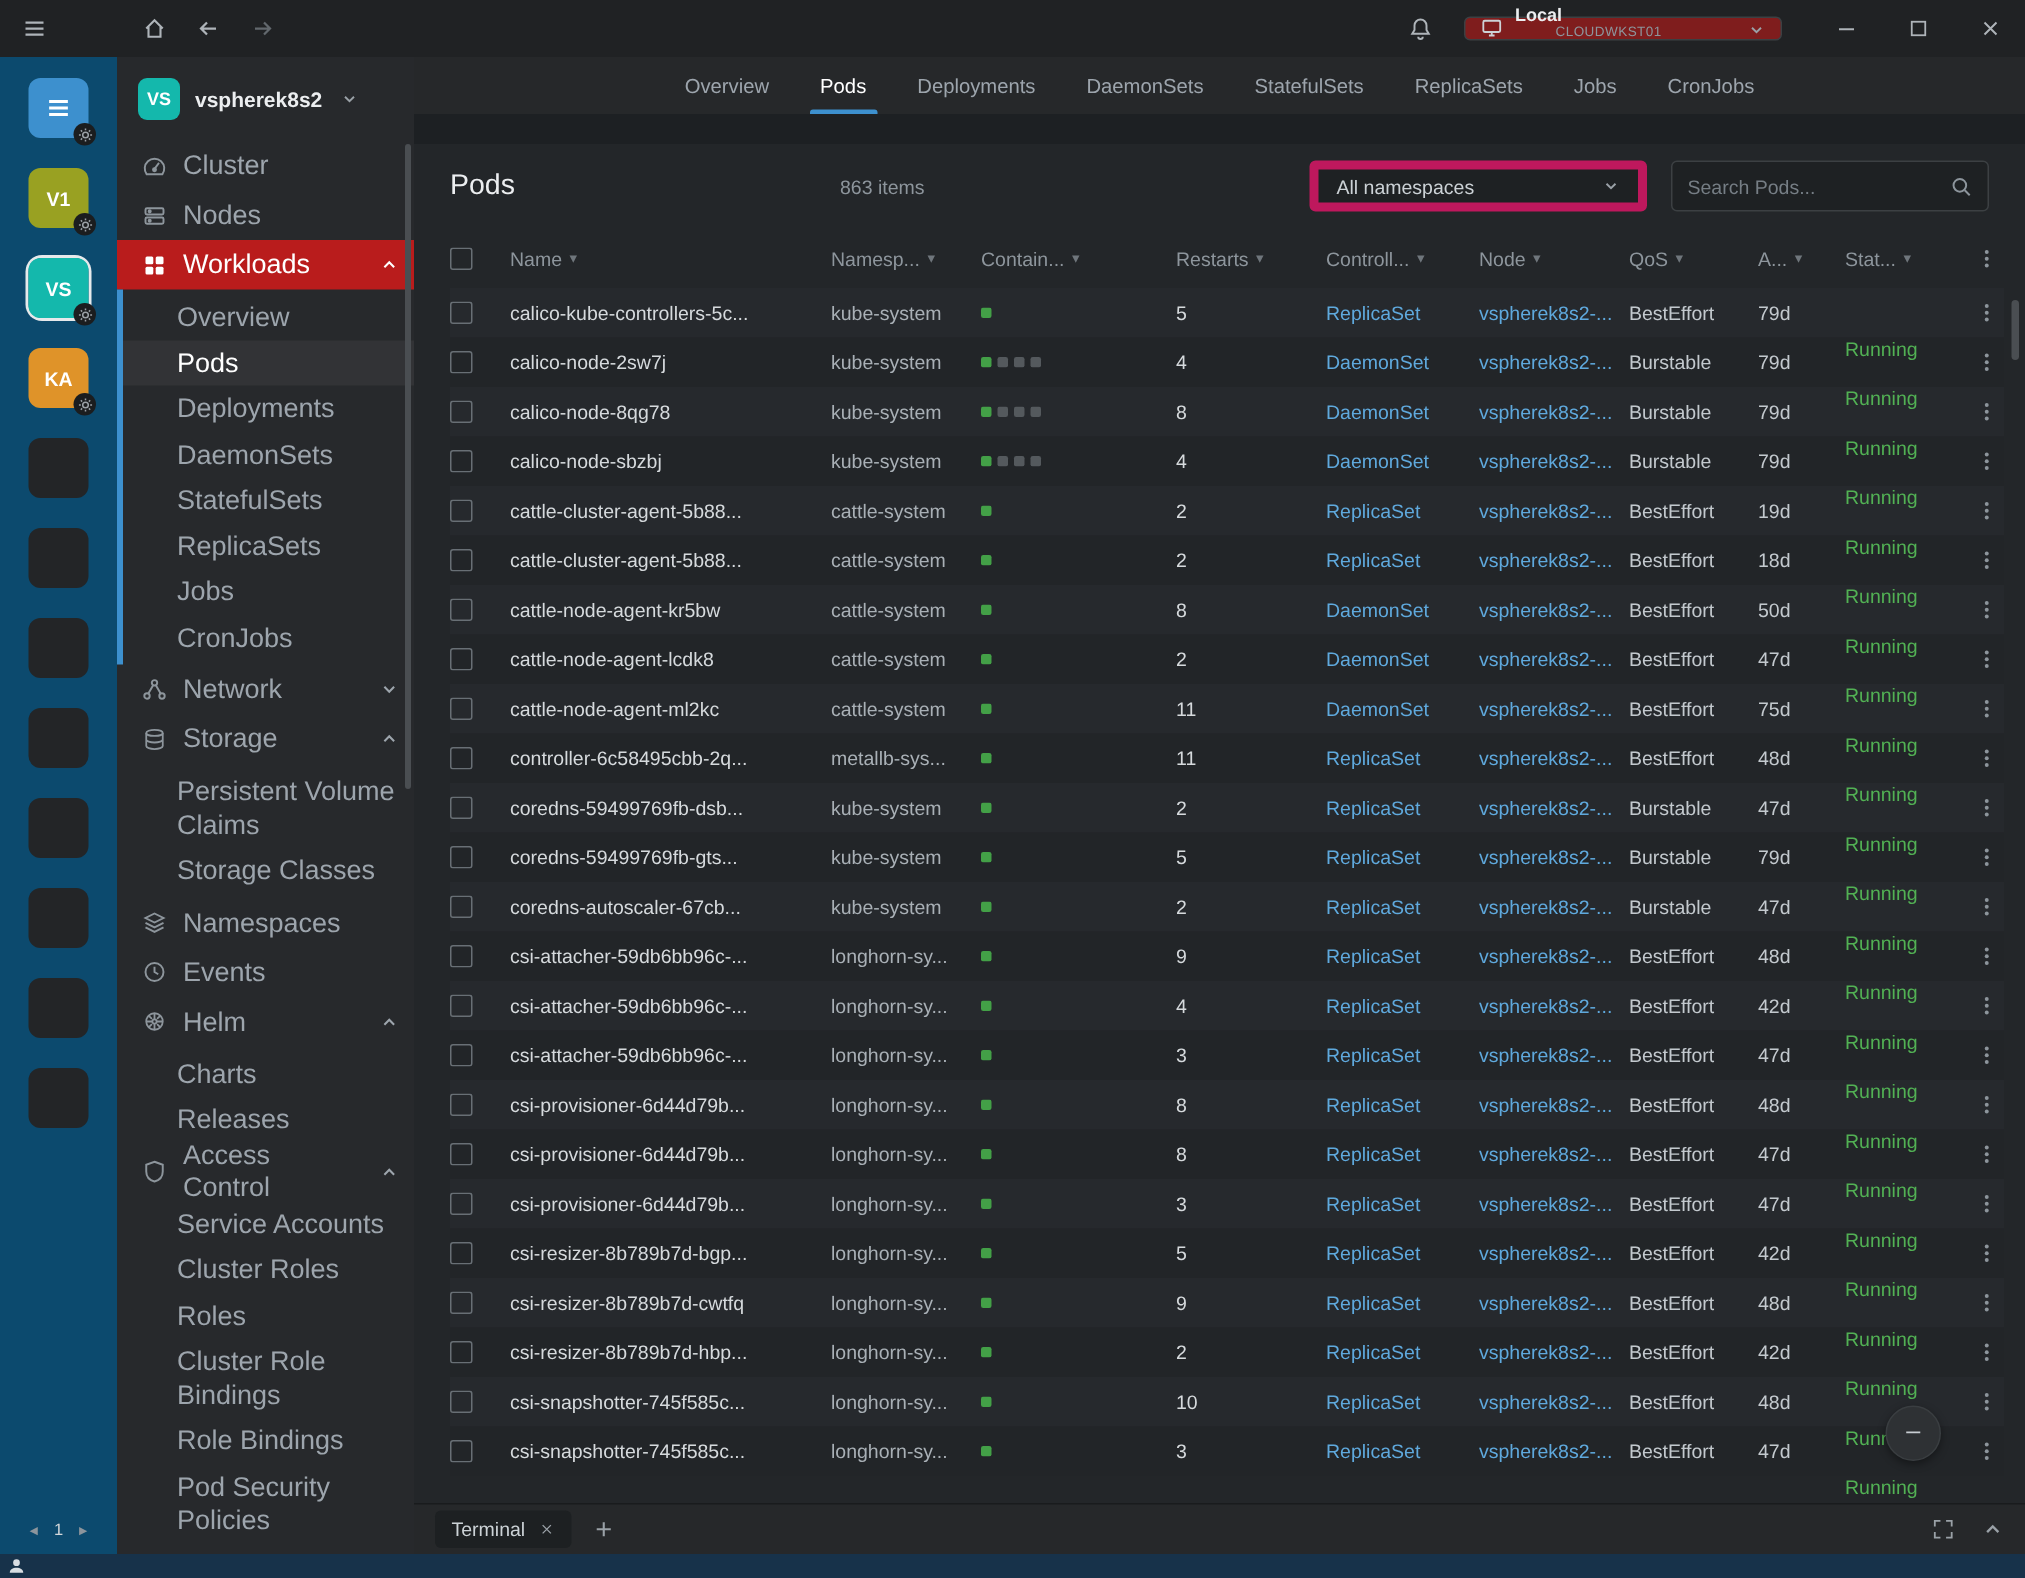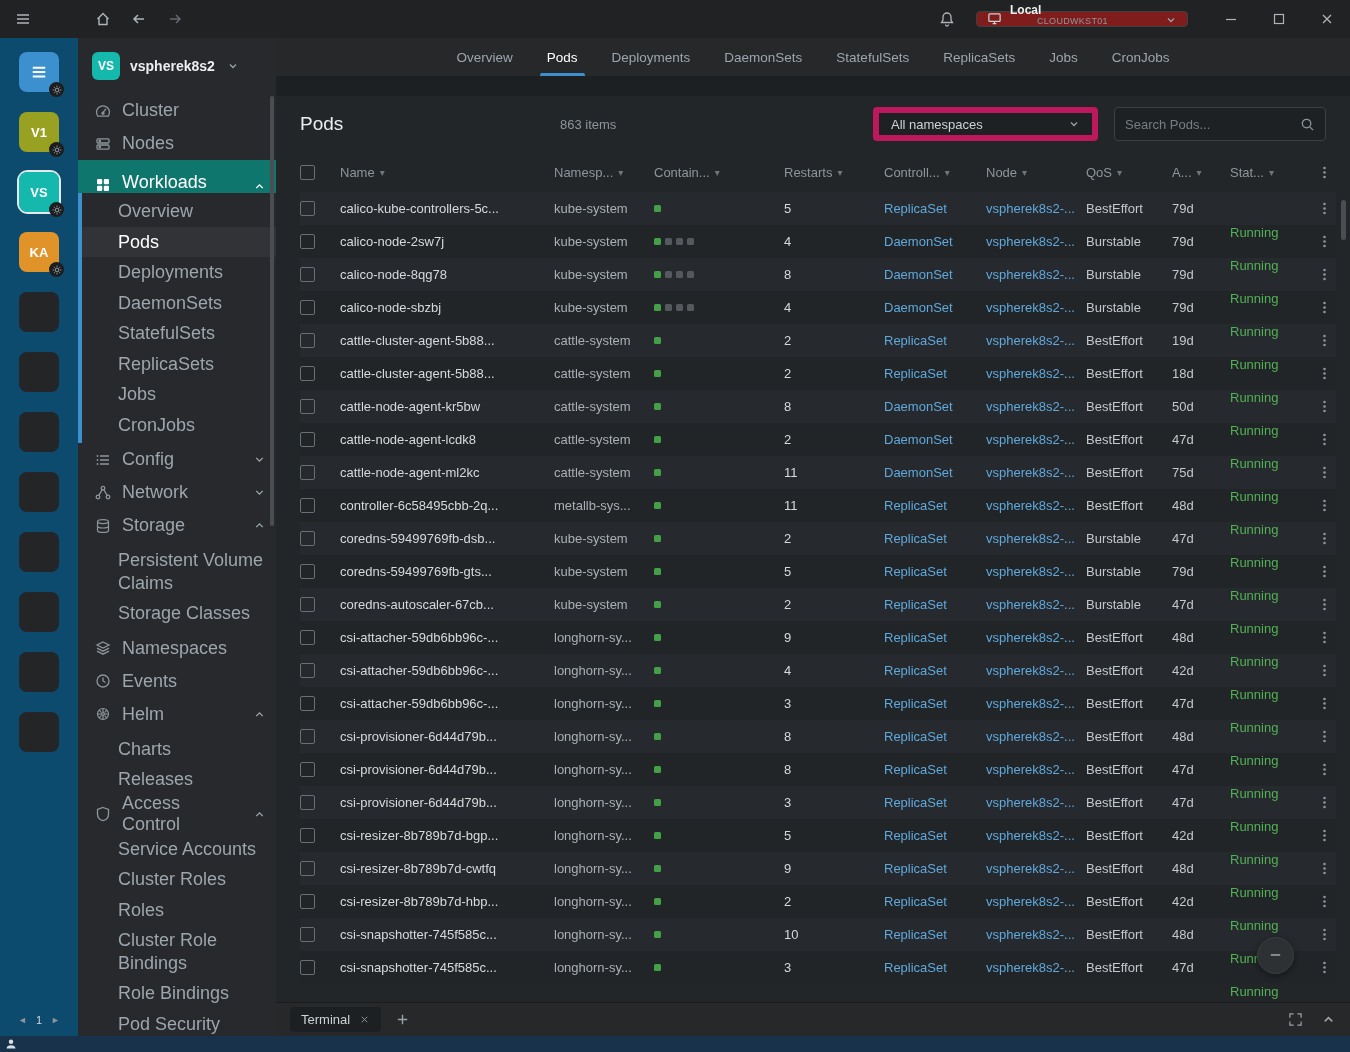--- a/index.html
+++ b/index.html
@@ -46,21 +46,21 @@
   .sidebar{width:198px;background:#27292c;display:flex;flex-direction:column;flex:0 0 auto;position:relative;}
   .sb-header{height:56px;display:flex;align-items:center;gap:10px;padding:0 14px;cursor:pointer;flex:0 0 auto;}
   .sb-badge{width:28px;height:28px;border-radius:6px;background:#14b8ac;color:#fff;font-weight:bold;font-size:12px;display:flex;align-items:center;justify-content:center;}
   .sb-name{color:#eceef0;font-size:14px;font-weight:bold;}
   .sb-caret{color:#9aa1a7;display:flex;margin-left:2px;}
   .sb-caret svg{width:12px;height:12px;}
   .sb-nav{flex:1;overflow:hidden;font-size:18px;}
   .side-item{height:33px;display:flex;align-items:center;gap:11px;padding:0 10px 0 17px;color:#9da5ad;cursor:pointer;}
   .side-item .side-icon{display:flex;color:#8d959c;}
   .side-item .side-icon svg{width:16px;height:16px;}
-  .side-item.active{background:#0f766e;color:#fff;align-items:flex-end;}
+  .side-item.active{background:#b91c1c;color:#fff;}
   .side-item.active .side-icon{color:#fff;}
   .chev{margin-left:auto;display:flex;color:inherit;}
   .chev svg{width:13px;height:13px;}
   .chev.up svg{transform:rotate(180deg);}
   .submenu{padding:3px 0;}
   .submenu.accent{border-left:4px solid #3d90ce;}
   .sub-item{min-height:29px;display:flex;align-items:center;padding:4px 8px 4px 40px;color:#9da5ad;cursor:pointer;line-height:1.25;}
   .submenu.accent .sub-item{padding-left:36px;}
   .sub-item.active{color:#ffffff;background:rgba(255,255,255,.05);}
   .sb-scrollbar{position:absolute;right:2px;top:58px;width:4px;height:430px;border-radius:2px;background:#4a4e52;}
@@ -322,36 +322,20 @@
             <div class="sub-item active">Pods</div>
             <div class="sub-item">Deployments</div>
             <div class="sub-item">DaemonSets</div>
             <div class="sub-item">StatefulSets</div>
             <div class="sub-item">ReplicaSets</div>
             <div class="sub-item">Jobs</div>
             <div class="sub-item">CronJobs</div>
           </div>
           <div class="side-item">
             <span class="side-icon">
-              <svg viewBox="0 0 16 16" fill="none" stroke="currentColor" stroke-width="1.4">
-                <path d="M5 4h9M5 8h9M5 12h9"></path>
-                <circle cx="2.5" cy="4" r=".9" fill="currentColor" stroke="none"></circle>
-                <circle cx="2.5" cy="8" r=".9" fill="currentColor" stroke="none"></circle>
-                <circle cx="2.5" cy="12" r=".9" fill="currentColor" stroke="none"></circle>
-              </svg>
-            </span>
-            <span class="side-label">Config</span>
-            <span class="chev">
-              <svg viewBox="0 0 16 16" fill="none" stroke="currentColor" stroke-width="1.7">
-                <path d="M4 6l4 4 4-4"></path>
-              </svg>
-            </span>
-          </div>
-          <div class="side-item">
-            <span class="side-icon">
               <svg viewBox="0 0 16 16" fill="none" stroke="currentColor" stroke-width="1.3">
                 <circle cx="8" cy="3.2" r="1.8"></circle>
                 <circle cx="3" cy="12" r="1.8"></circle>
                 <circle cx="13" cy="12" r="1.8"></circle>
                 <path d="M7.1 4.8 3.9 10.4M8.9 4.8l3.2 5.6"></path>
               </svg>
             </span>
             <span class="side-label">Network</span>
             <span class="chev">
               <svg viewBox="0 0 16 16" fill="none" stroke="currentColor" stroke-width="1.7">

